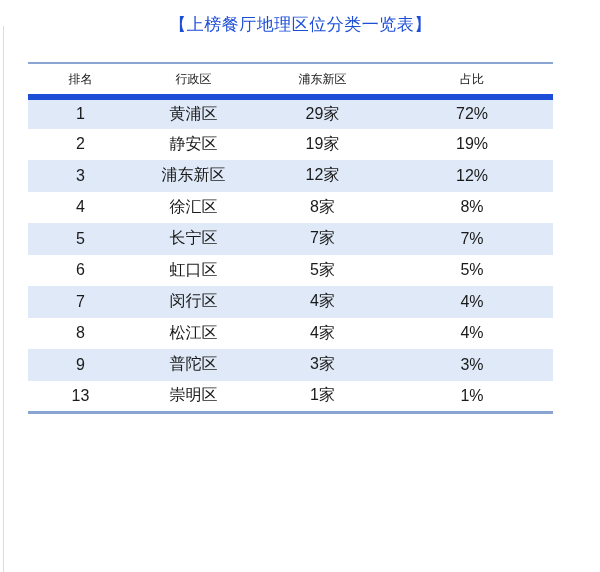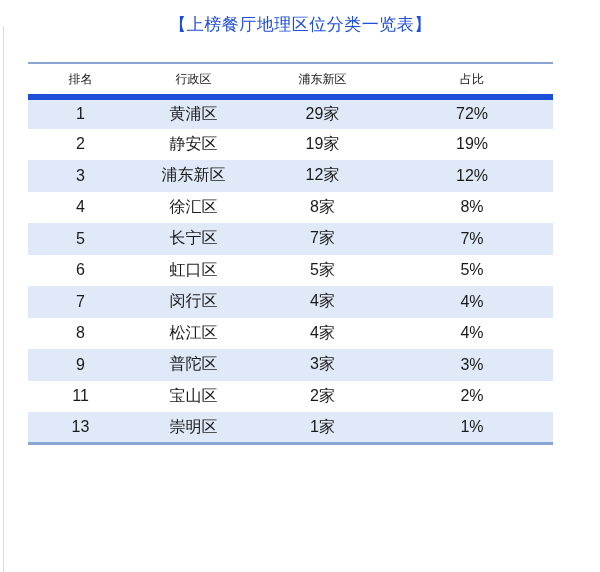--- a/index.html
+++ b/index.html
@@ -124,26 +124,20 @@
         <td>4家</td>
         <td>4%</td>
       </tr>
       <tr>
         <td>9</td>
         <td>普陀区</td>
         <td>3家</td>
         <td>3%</td>
       </tr>
       <tr>
-        <td>11</td>
-        <td>宝山区</td>
-        <td>2家</td>
-        <td>2%</td>
-      </tr>
-      <tr>
         <td>13</td>
         <td>崇明区</td>
         <td>1家</td>
         <td>1%</td>
       </tr>
     </tbody>
   </table>
 
 </div>
 

